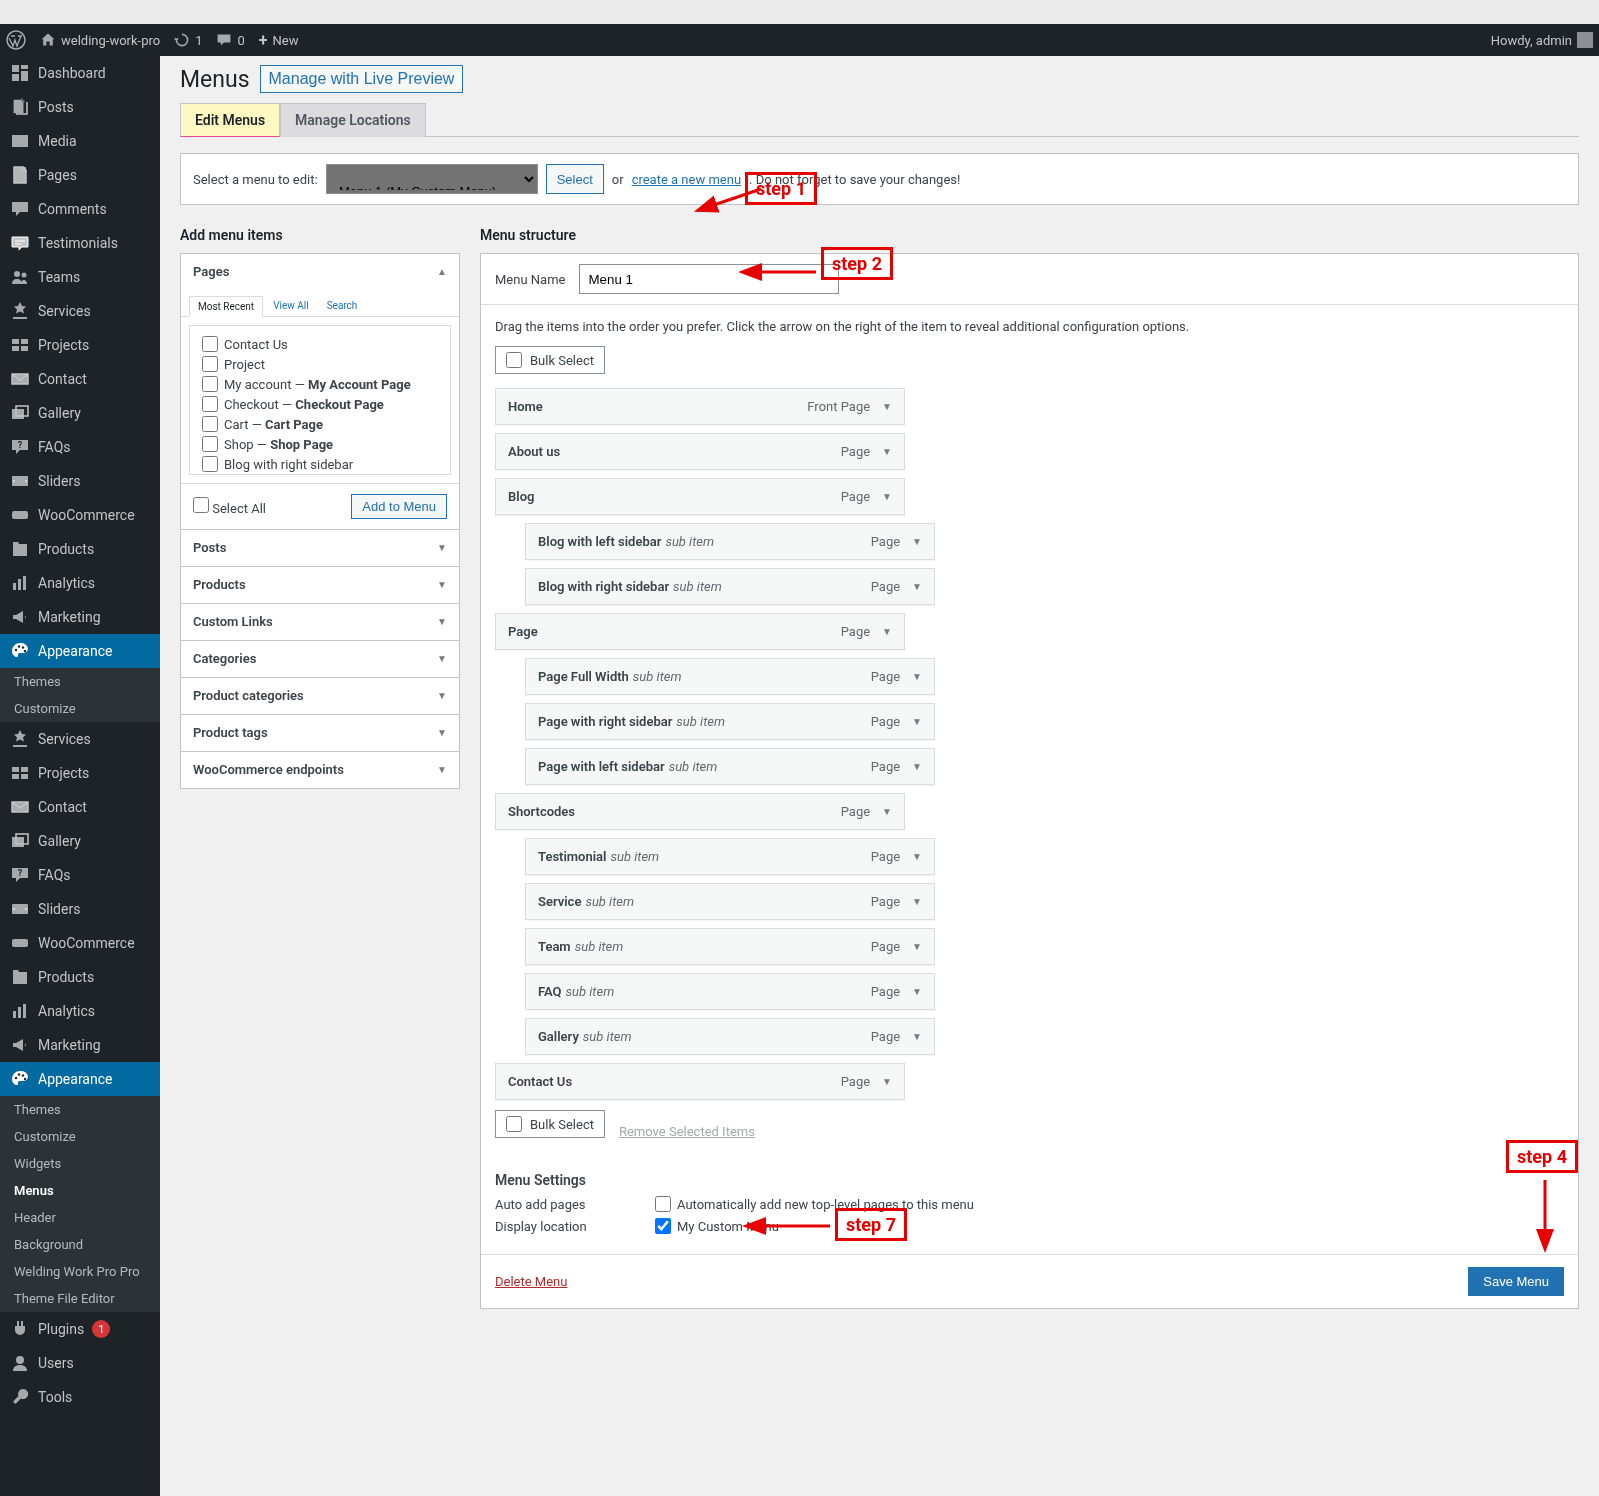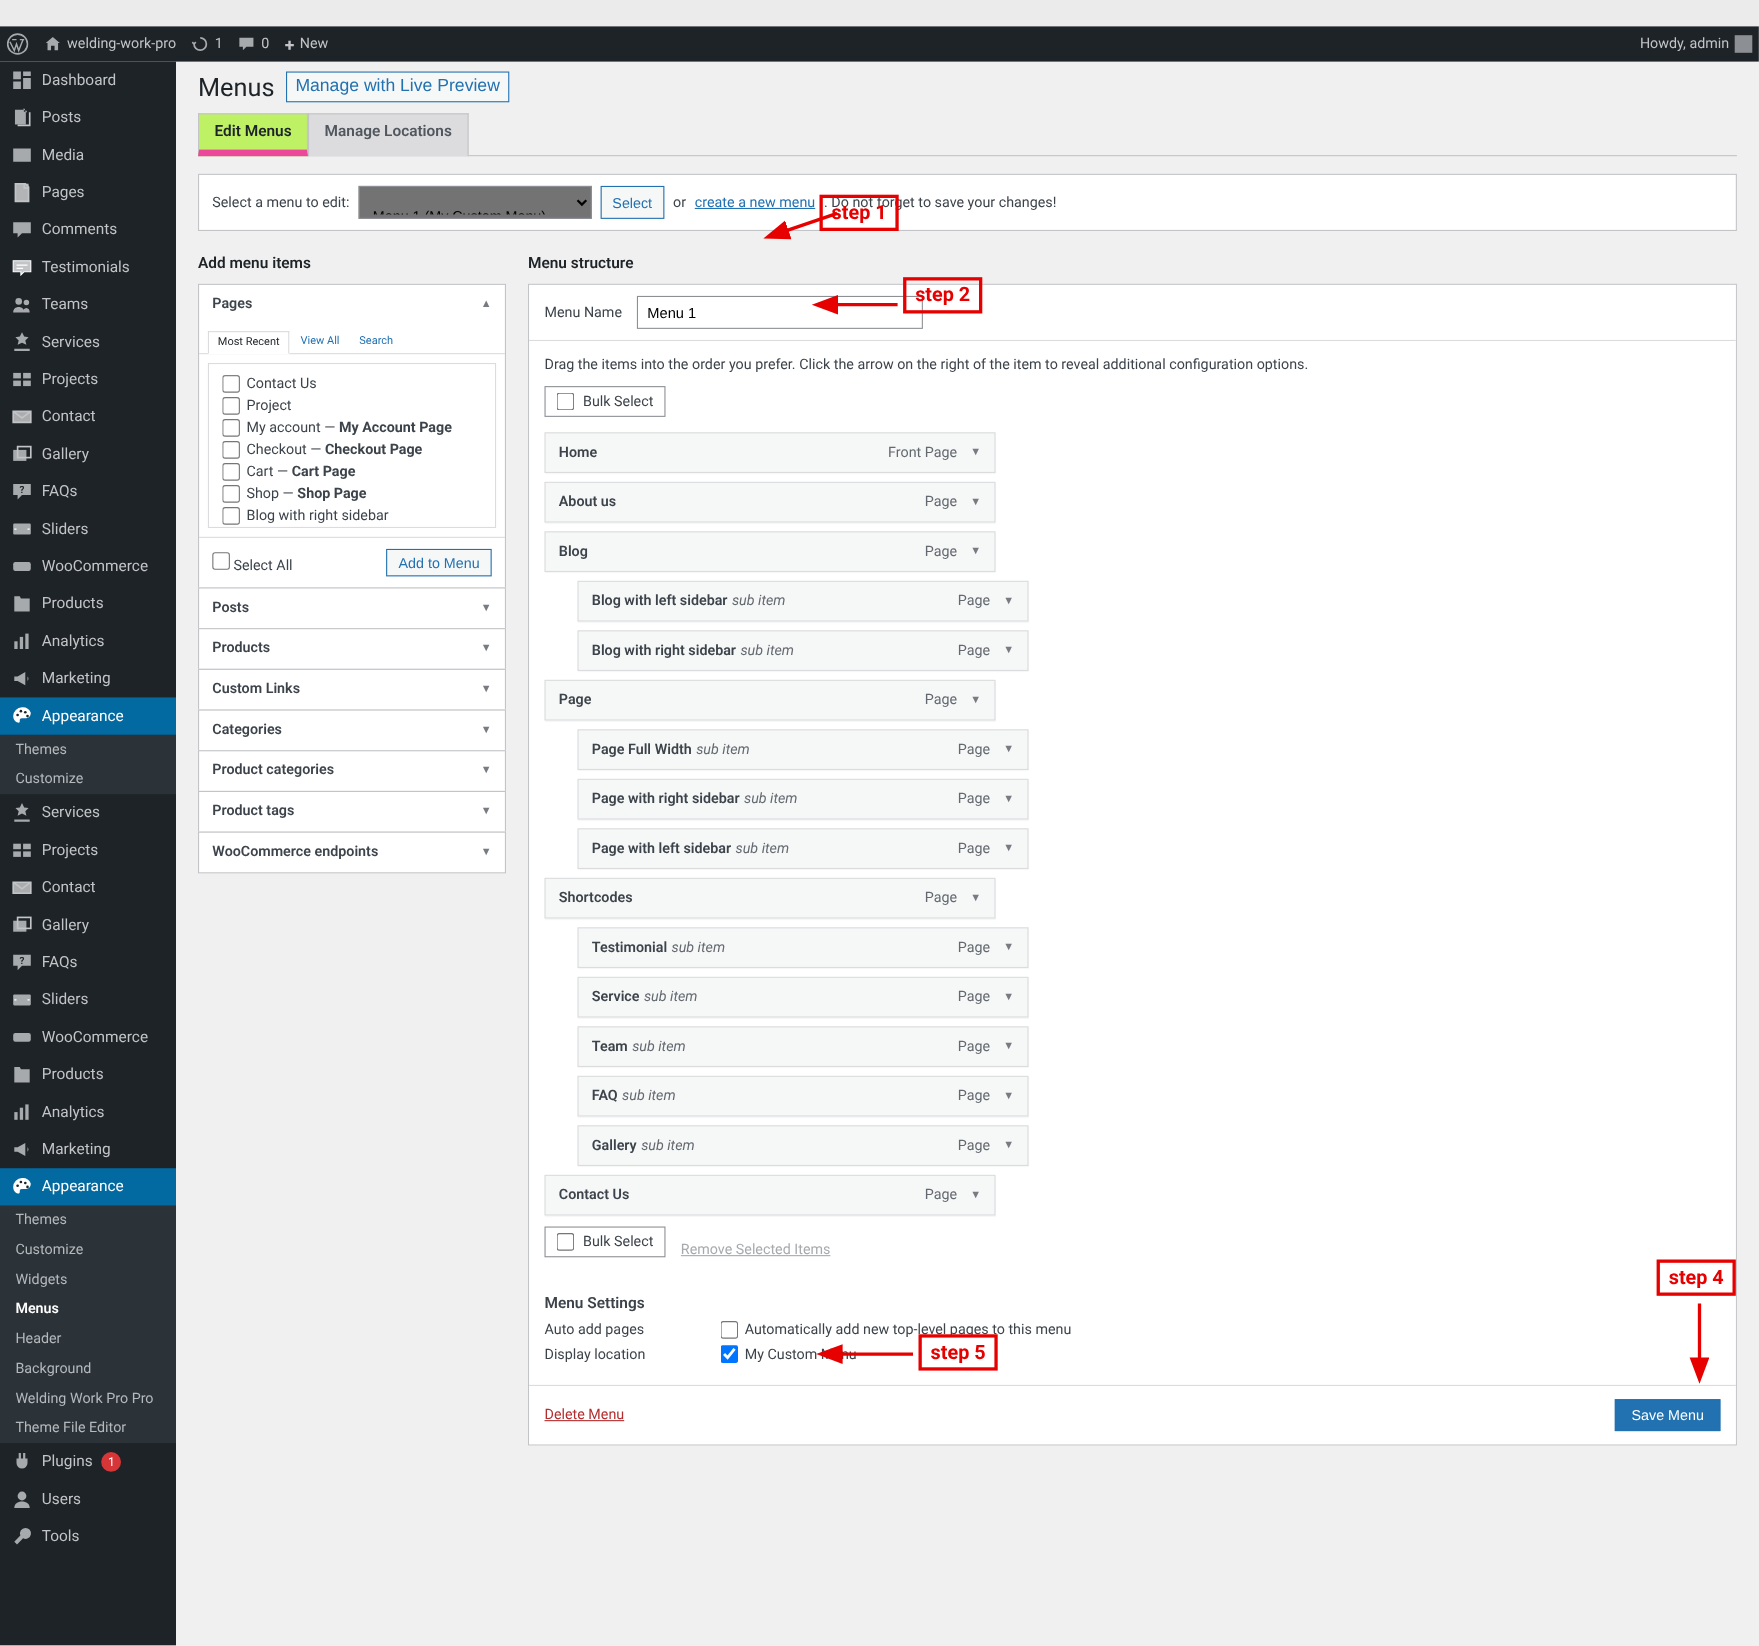--- a/index.html
+++ b/index.html
@@ -31,21 +31,21 @@
 .sidebar-item.current .menu-icon { fill: #fff; }
 
 
 .content { flex: 1; padding: 0 20px 40px; }
 .page-head { display: flex; align-items: center; gap: 10px; padding: 9px 0 4px; }
 .page-head h1 { font-size: 23px; font-weight: 400; color: #1d2327; }
 .page-head .lp-btn { border: 1px solid #2271b1; color: #2271b1; padding: 4px 8px; font-size: 16px; background: #f6f7f7; cursor: pointer; }
 
 .nav-tabs { display: flex; border-bottom: 1px solid #c3c4c7; margin: 6px 0 0; }
 .nav-tabs .tab { padding: 8px 14px; border: 1px solid #c3c4c7; border-bottom: none; margin-bottom: -1px; background: #dcdcde; color: #50575e; cursor: pointer; font-weight:600; font-size:14px;}
-.nav-tabs .tab.active { background: #bef264; border-bottom: 6px solid #ec4899; color: #1d2327; }
+.nav-tabs .tab.active { background: #fef9c3; border-bottom: 1px solid #ec4899; color: #1d2327; }
 
 .select-row { background: #fff; border: 1px solid #c3c4c7; padding: 10px 12px; margin-top: 16px; display:flex; align-items:center; gap: 8px; flex-wrap:wrap; position:relative; }
 .select-row select { padding: 18px 24px 3px 8px; border: 1px solid #8c8f94; background: #737373; font-size:13px; height:30px;text-align:center; }
 .select-row .btn { border: 1px solid #2271b1; color: #2271b1; padding: 3px 10px; background: #f6f7f7; cursor: pointer; font-size:13px; height:30px;}
 .select-row .or { color: #3c434a; text-align: center; }
 .select-row a { color: #2271b1; text-decoration: underline; }
 
 .two-col { display: flex; gap: 20px; margin-top: 22px; }
 .col-left { width: 280px; flex-shrink: 0; }
 .col-right { flex: 1; }
@@ -683,21 +683,21 @@
             <div class="anno-arrow" style="left:260px; top:0px;">
               <svg width="80" height="16">
                     <defs>
                       <marker id="ah3" markerWidth="10" markerHeight="10" refX="2" refY="3" orient="auto">
                         <path d="M0,0 L0,6 L8,3 z" fill="#e60000"></path>
                       </marker>
                     </defs>
                     <line x1="75" y1="8" x2="5" y2="8" stroke="#e60000" stroke-width="3" marker-end="url(#ah3)"></line>
                   </svg>
             </div>
-            <div class="anno-box" style="left:340px; top:-10px;">step 5</div>
+            <div class="anno-box" style="left:340px; top:-10px;">step 7</div>
           </div>
         </div>
         <div class="structure-footer" style="position:relative">
           <span class="delete-link">Delete Menu</span>
           <button class="save-btn">Save Menu</button>
 
           <div class="anno-box" style="right:0px; top:-115px;">step 4</div>
           <div class="anno-arrow" style="right:25px; top:-80px;">
             <svg width="16" height="70">
                   <defs>

